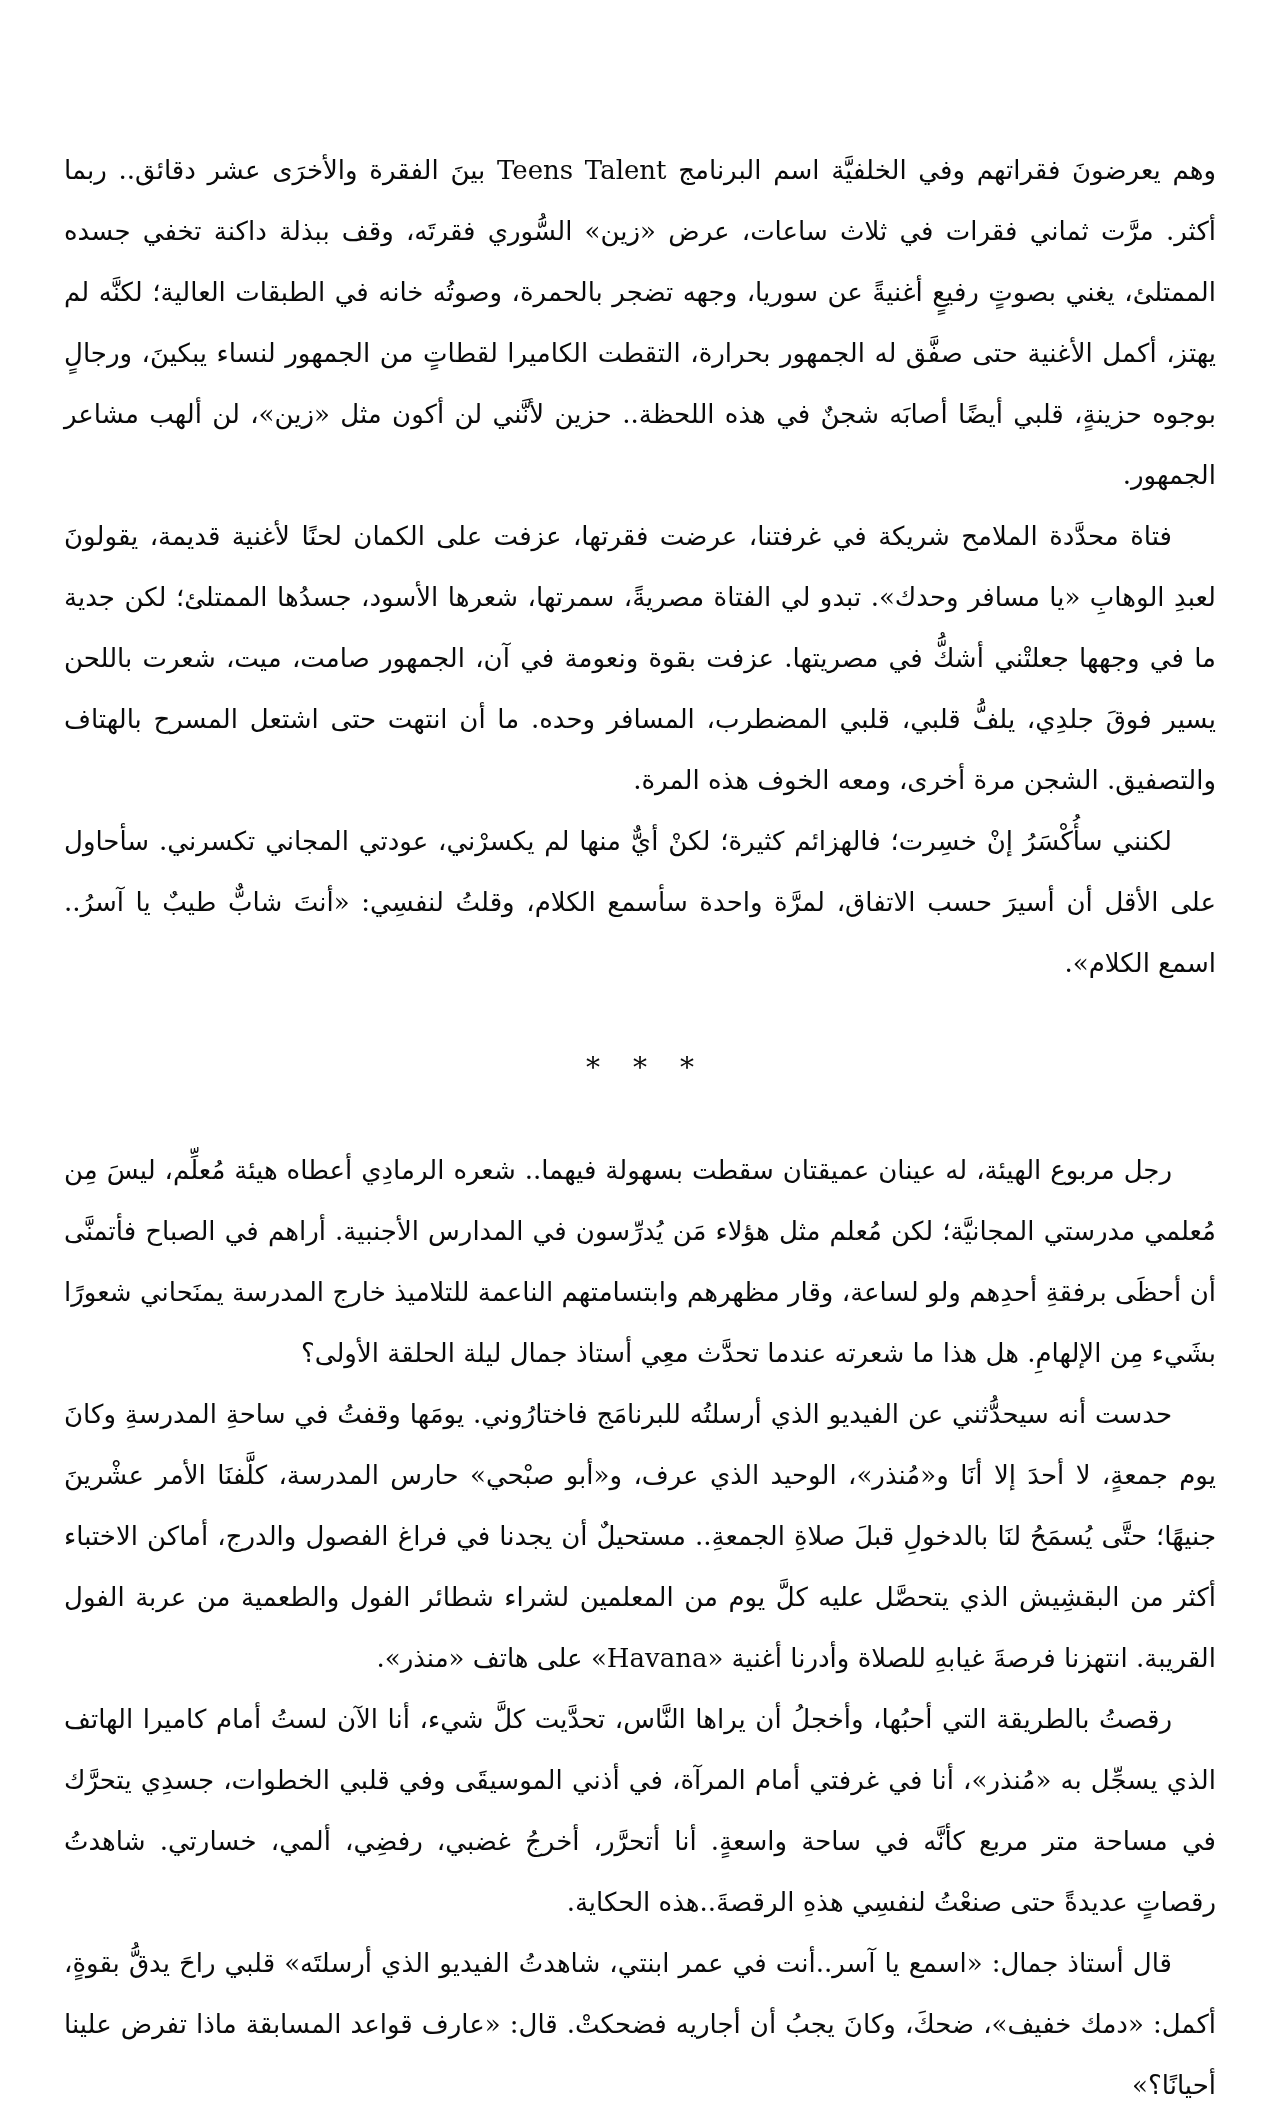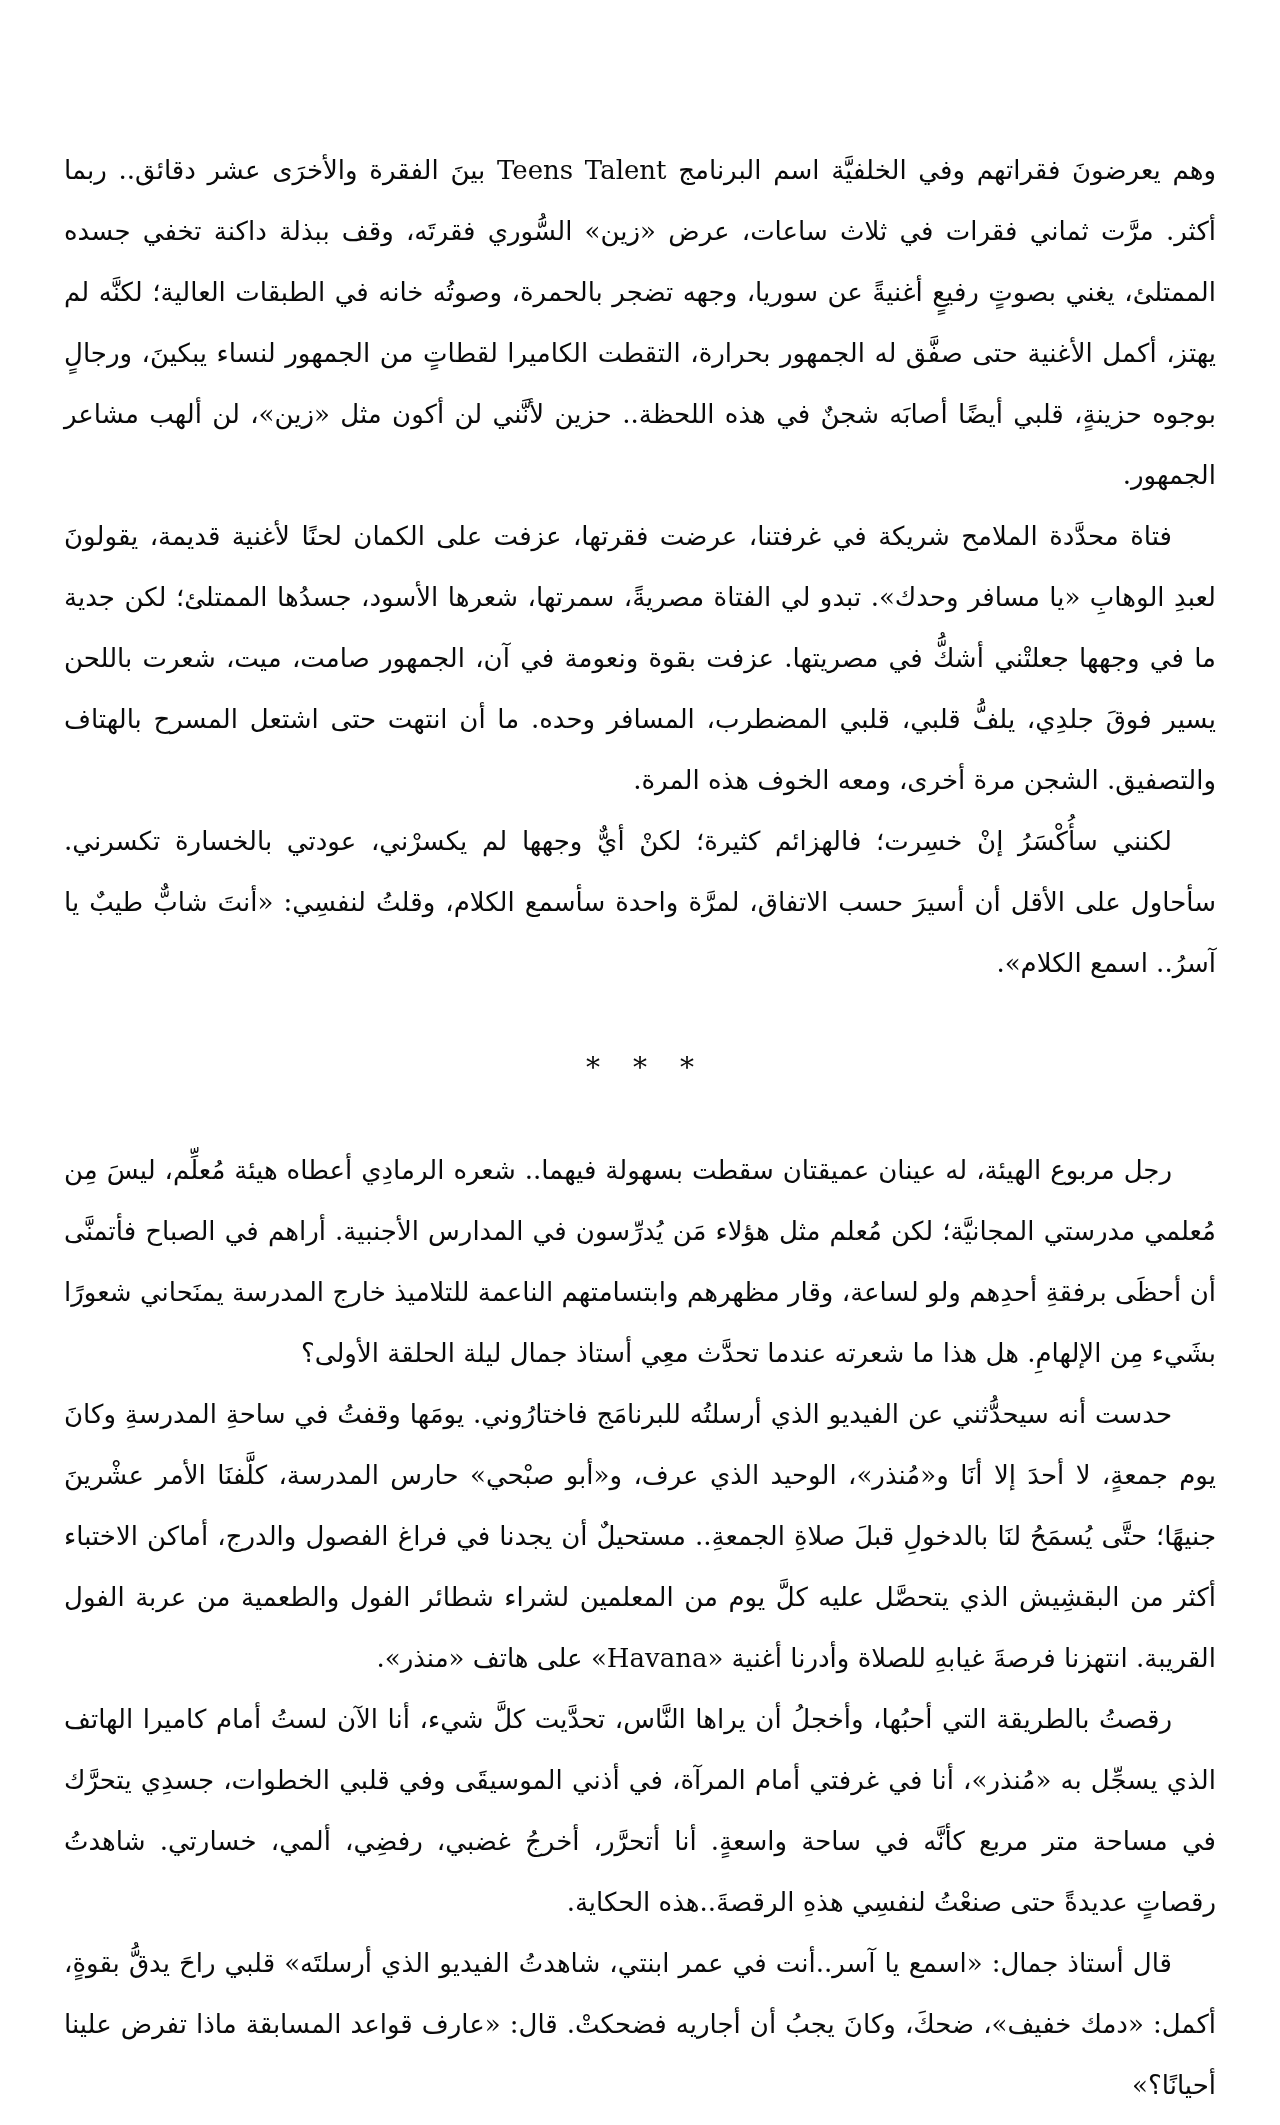--- a/index.html
+++ b/index.html
@@ -52,21 +52,21 @@
 <body>
 
 <div class="page">
   <div class="text-block" dir="rtl" lang="ar">
 
     <p class="para no-indent">وهم يعرضونَ فقراتهم وفي الخلفيَّة اسم البرنامج Teens Talent بينَ الفقرة والأخرَى عشر دقائق.. ربما أكثر. مرَّت ثماني فقرات في ثلاث ساعات، عرض «زين» السُّوري فقرتَه، وقف ببذلة داكنة تخفي جسده الممتلئ، يغني بصوتٍ رفيعٍ أغنيةً عن سوريا، وجهه تضجر بالحمرة، وصوتُه خانه في الطبقات العالية؛ لكنَّه لم يهتز، أكمل الأغنية حتى صفَّق له الجمهور بحرارة، التقطت الكاميرا لقطاتٍ من الجمهور لنساء يبكينَ، ورجالٍ بوجوه حزينةٍ، قلبي أيضًا أصابَه شجنٌ في هذه اللحظة.. حزين لأنَّني لن أكون مثل «زين»، لن ألهب مشاعر الجمهور.</p>
 
     <p class="para">فتاة محدَّدة الملامح شريكة في غرفتنا، عرضت فقرتها، عزفت على الكمان لحنًا لأغنية قديمة، يقولونَ لعبدِ الوهابِ «يا مسافر وحدك». تبدو لي الفتاة مصريةً، سمرتها، شعرها الأسود، جسدُها الممتلئ؛ لكن جدية ما في وجهها جعلتْني أشكُّ في مصريتها. عزفت بقوة ونعومة في آن، الجمهور صامت، ميت، شعرت باللحن يسير فوقَ جلدِي، يلفُّ قلبي، قلبي المضطرب، المسافر وحده. ما أن انتهت حتى اشتعل المسرح بالهتاف والتصفيق. الشجن مرة أخرى، ومعه الخوف هذه المرة.</p>
 
 
-    <p class="para">لكنني سأُكْسَرُ إنْ خسِرت؛ فالهزائم كثيرة؛ لكنْ أيٌّ وجهها لم يكسرْني، عودتي بالخسارة تكسرني. سأحاول على الأقل أن أسيرَ حسب الاتفاق، لمرَّة واحدة سأسمع الكلام، وقلتُ لنفسِي: «أنتَ شابٌّ طيبٌ يا آسرُ.. اسمع الكلام».</p>
+    <p class="para">لكنني سأُكْسَرُ إنْ خسِرت؛ فالهزائم كثيرة؛ لكنْ أيٌّ منها لم يكسرْني، عودتي المجاني تكسرني. سأحاول على الأقل أن أسيرَ حسب الاتفاق، لمرَّة واحدة سأسمع الكلام، وقلتُ لنفسِي: «أنتَ شابٌّ طيبٌ يا آسرُ.. اسمع الكلام».</p>
 
     <div class="separator">* * *</div>
 
     <p class="para">رجل مربوع الهيئة، له عينان عميقتان سقطت بسهولة فيهما.. شعره الرمادِي أعطاه هيئة مُعلِّم، ليسَ مِن مُعلمي مدرستي المجانيَّة؛ لكن مُعلم مثل هؤلاء مَن يُدرِّسون في المدارس الأجنبية. أراهم في الصباح فأتمنَّى أن أحظَى برفقةِ أحدِهم ولو لساعة، وقار مظهرهم وابتسامتهم الناعمة للتلاميذ خارج المدرسة يمنَحاني شعورًا بشَيء مِن الإلهامِ. هل هذا ما شعرته عندما تحدَّث معِي أستاذ جمال ليلة الحلقة الأولى؟</p>
 
     <p class="para">حدست أنه سيحدُّثني عن الفيديو الذي أرسلتُه للبرنامَج فاختارُوني. يومَها وقفتُ في ساحةِ المدرسةِ وكانَ يوم جمعةٍ، لا أحدَ إلا أنَا و«مُنذر»، الوحيد الذي عرف، و«أبو صبْحي» حارس المدرسة، كلَّفنَا الأمر عشْرينَ جنيهًا؛ حتَّى يُسمَحُ لنَا بالدخولِ قبلَ صلاةِ الجمعةِ.. مستحيلٌ أن يجدنا في فراغ الفصول والدرج، أماكن الاختباء أكثر من البقشِيش الذي يتحصَّل عليه كلَّ يوم من المعلمين لشراء شطائر الفول والطعمية من عربة الفول القريبة. انتهزنا فرصةَ غيابهِ للصلاة وأدرنا أغنية «Havana» على هاتف «منذر».</p>
 
     <p class="para">رقصتُ بالطريقة التي أحبُها، وأخجلُ أن يراها النَّاس، تحدَّيت كلَّ شيء، أنا الآن لستُ أمام كاميرا الهاتف الذي يسجِّل به «مُنذر»، أنا في غرفتي أمام المرآة، في أذني الموسيقَى وفي قلبي الخطوات، جسدِي يتحرَّك في مساحة متر مربع كأنَّه في ساحة واسعةٍ. أنا أتحرَّر، أخرجُ غضبي، رفضِي، ألمي، خسارتي. شاهدتُ رقصاتٍ عديدةً حتى صنعْتُ لنفسِي هذهِ الرقصةَ..هذه الحكاية.</p>
 
     <p class="para">قال أستاذ جمال: «اسمع يا آسر..أنت في عمر ابنتي، شاهدتُ الفيديو الذي أرسلتَه» قلبي راحَ يدقُّ بقوةٍ، أكمل: «دمك خفيف»، ضحكَ، وكانَ يجبُ أن أجاريه فضحكتْ. قال: «عارف قواعد المسابقة ماذا تفرض علينا أحيانًا؟»</p>

